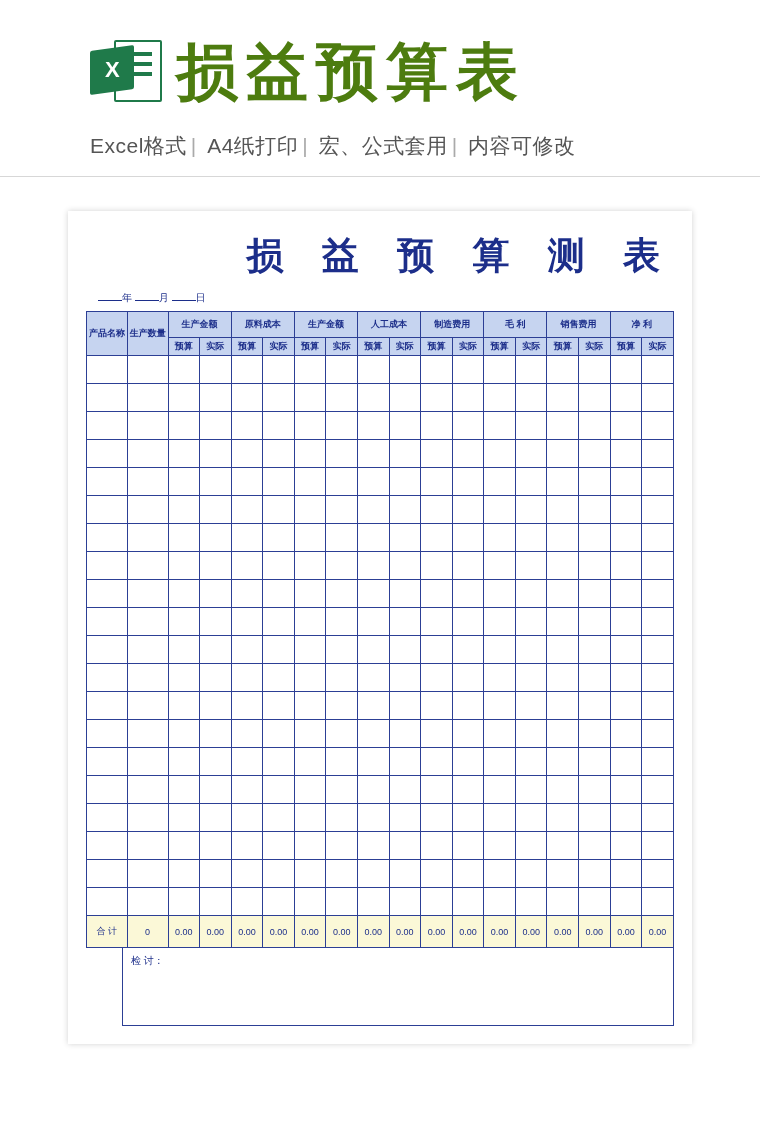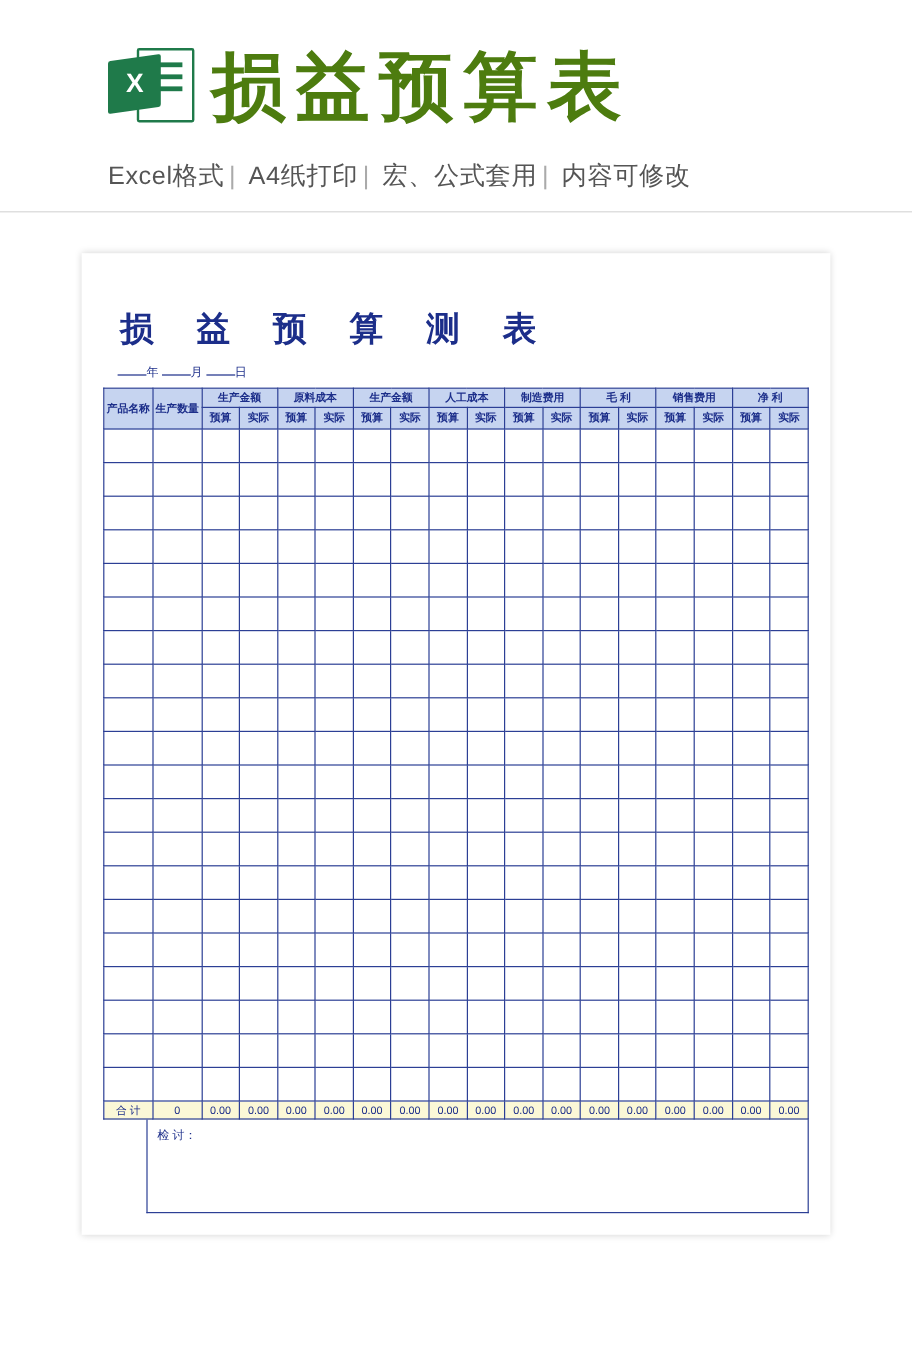--- a/index.html
+++ b/index.html
@@ -85,29 +85,28 @@
     justify-content: center;
     padding-top: 34px;
   }
   .sheet {
     width: 624px;
     background: #fff;
     box-shadow: 0 0 6px rgba(0,0,0,0.18);
     padding: 20px 18px 18px 18px;
   }
   .sheet-title {
-    text-align: left;
-    font-size: 28px;
+    text-align: right;
+    font-size: 37px;
     font-weight: 900;
     color: #1c2e8a;
     letter-spacing: 14px;
     padding-left: 14px;
     margin-bottom: 10px;
     font-family: "SimHei","Microsoft YaHei",sans-serif;
-    margin-top: 24px;
   }
   .date-line {
     font-size: 10px;
     color: #1c2e8a;
     margin: 0 0 6px 12px;
   }
   .date-line .uline {
     display: inline-block;
     border-bottom: 1px solid #1c2e8a;
     min-width: 24px;
@@ -129,29 +128,29 @@
     color: #1c2e8a;
   }
   table.budget thead th {
     background: #c6d4f0;
     font-weight: 600;
   }
   table.budget thead tr.sub th {
     height: 18px;
   }
   table.budget thead tr.top th {
-    height: 16px;
+    height: 26px;
   }
   table.budget tbody td {
     height: 28px;
     background: #fff;
   }
   table.budget tr.total td {
     background: #fbf8d7;
-    height: 15px;
+    height: 32px;
     font-size: 9px;
   }
   .review-box {
     border: 1px solid #2c3f95;
     border-top: none;
     height: 78px;
     padding: 6px 8px;
     font-size: 10px;
     color: #1c2e8a;
     margin-left: 36px;

